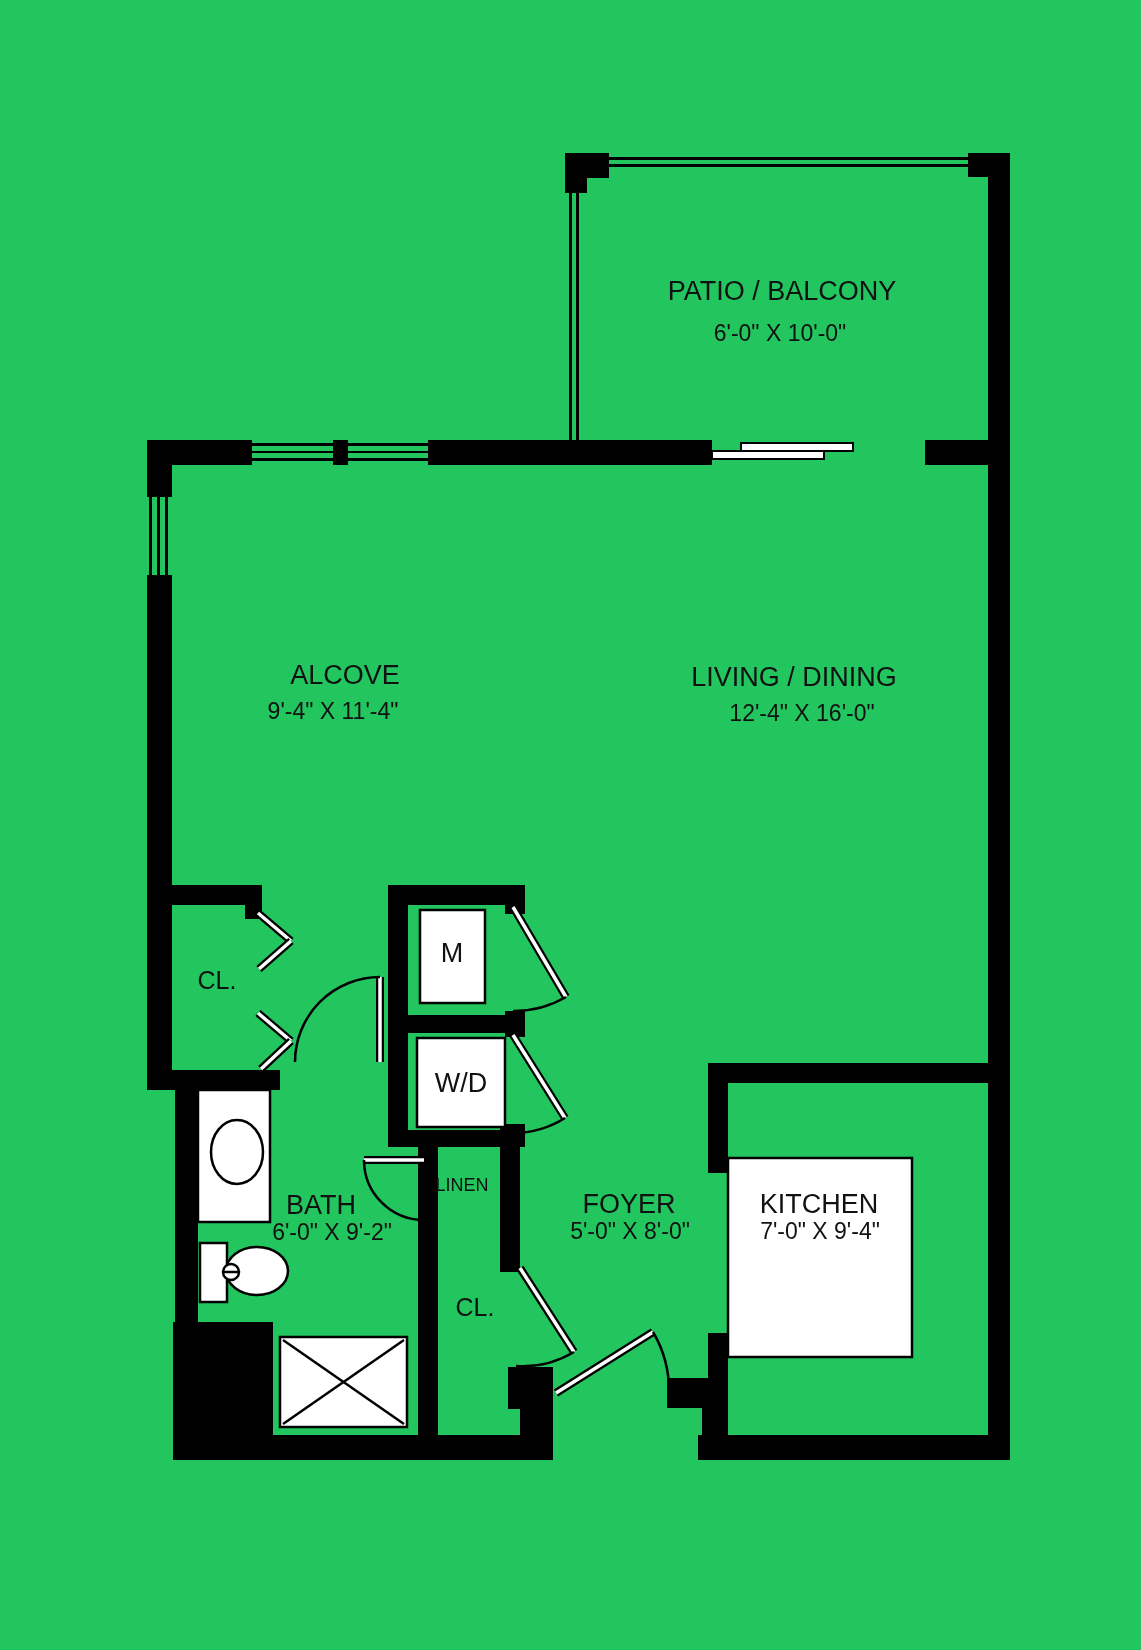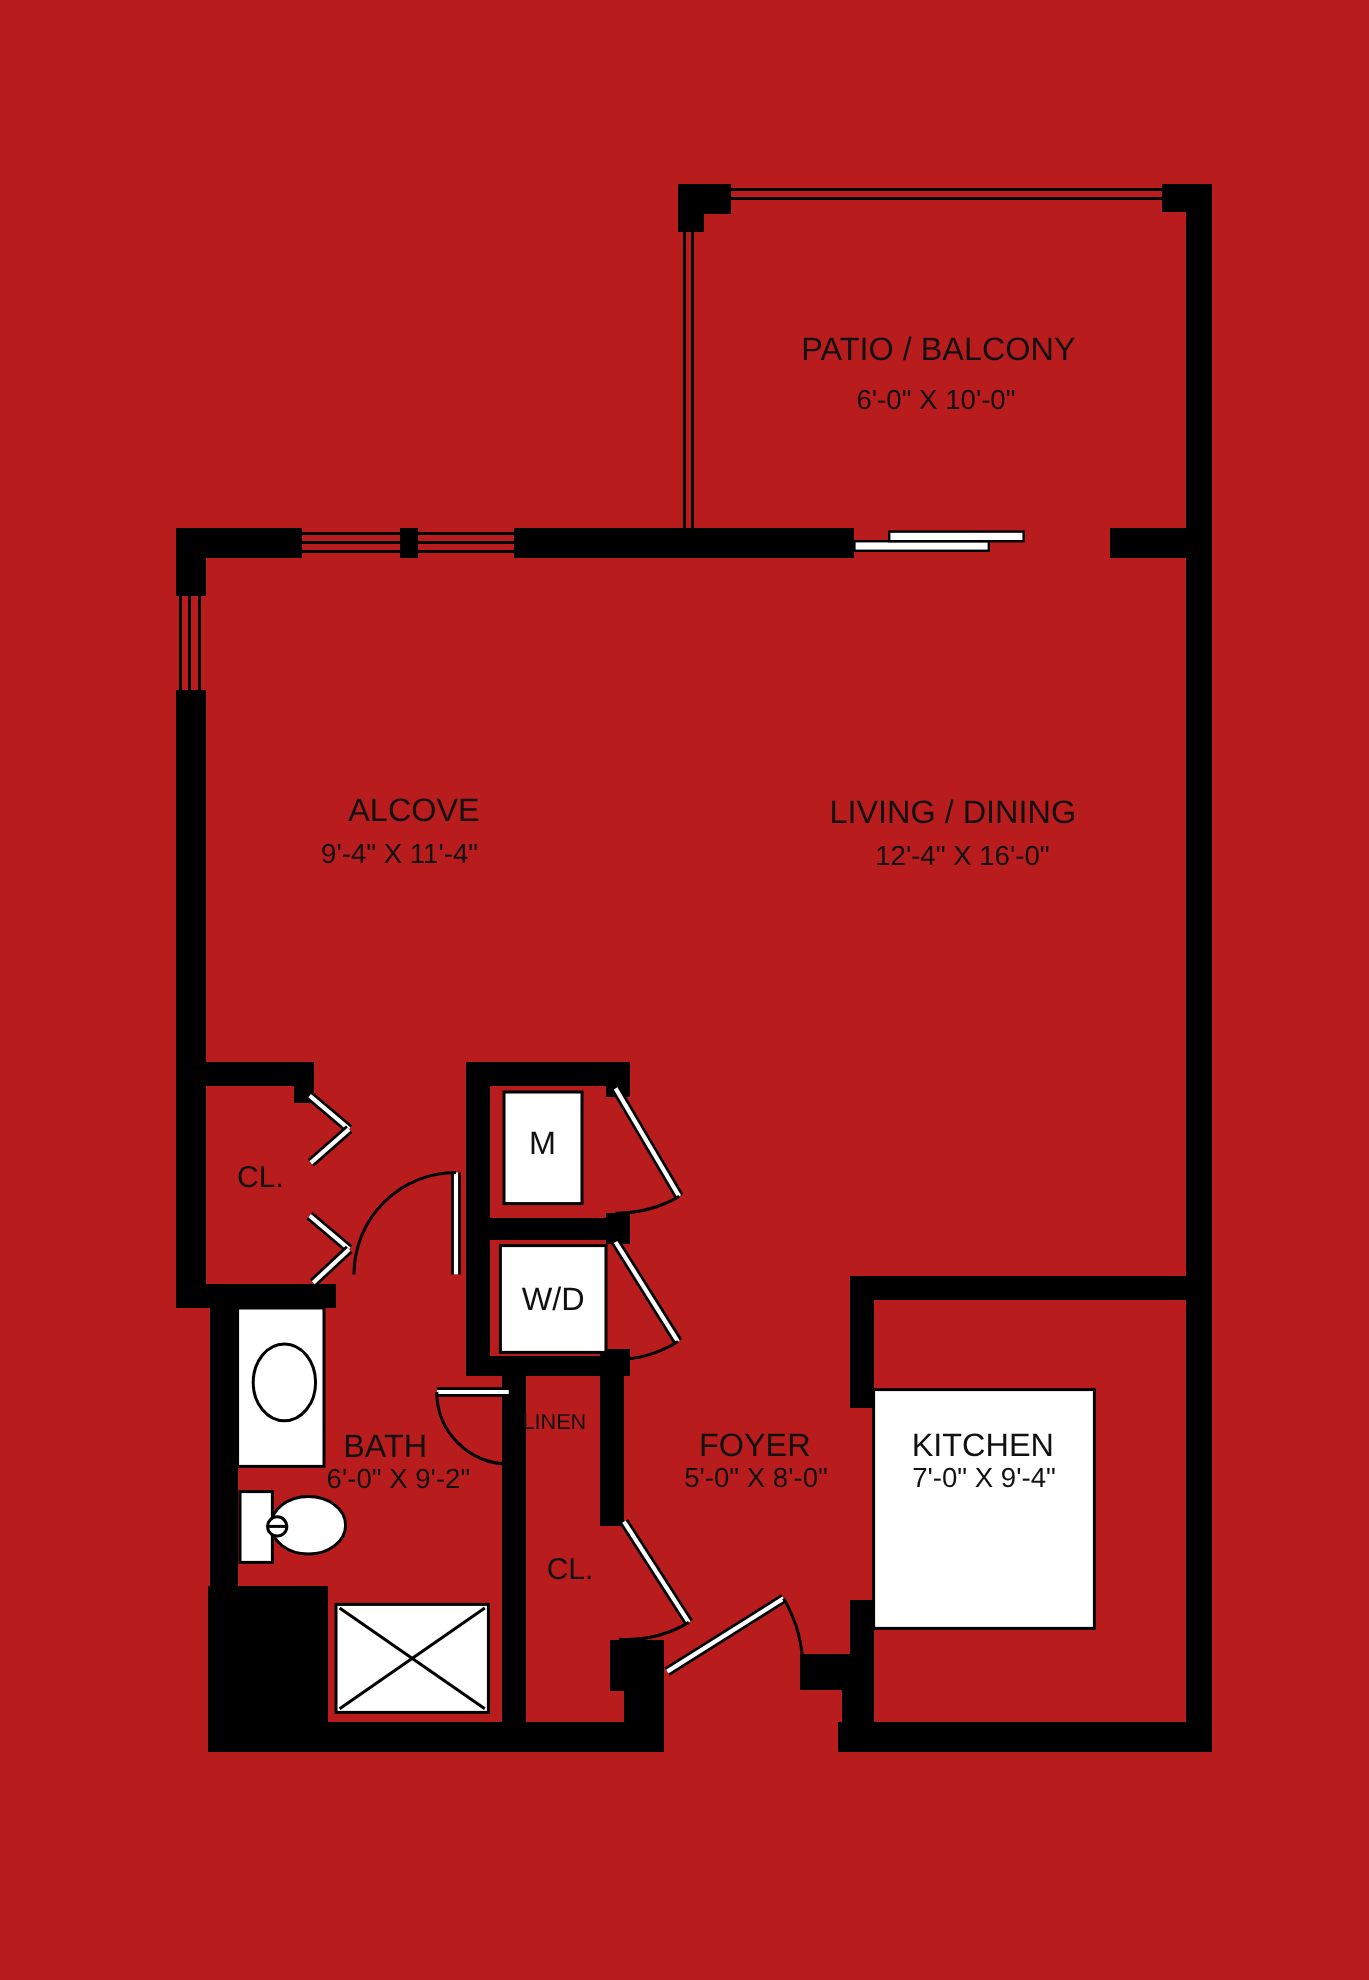--- a/index.html
+++ b/index.html
@@ -1,20 +1,20 @@
 <!DOCTYPE html>
 <html><head>
 <meta charset="utf-8">
 <style>
   html, body { margin: 0; padding: 0; background: #ffffff; }
   .page {
     position: relative;
     width: 1141px;
     height: 1650px;
-    background: #b91c1c;
+    background: #22c55e;
     overflow: hidden;
   }
   svg { display: block; }
   .room-name   { font-family: "Liberation Sans", sans-serif; font-size: 27px; fill: #111; }
   .room-dims   { font-family: "Liberation Sans", sans-serif; font-size: 23px; fill: #111; }
   .closet-name { font-family: "Liberation Sans", sans-serif; font-size: 25px; fill: #111; }
   .unit-name   { font-family: "Liberation Sans", sans-serif; font-size: 27px; fill: #111; }
   .linen-name  { font-family: "Liberation Sans", sans-serif; font-size: 18px; fill: #111; }
   text { text-anchor: middle; }
   .wall { fill: #000000; shape-rendering: crispEdges; }

